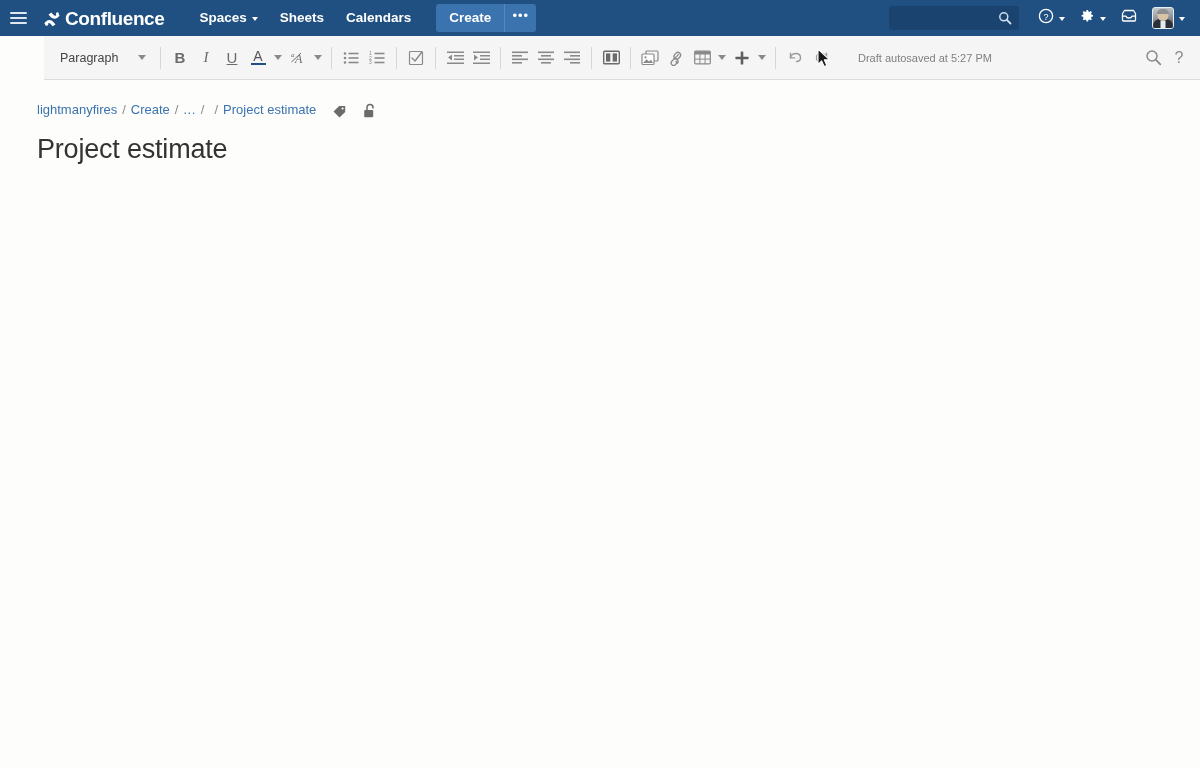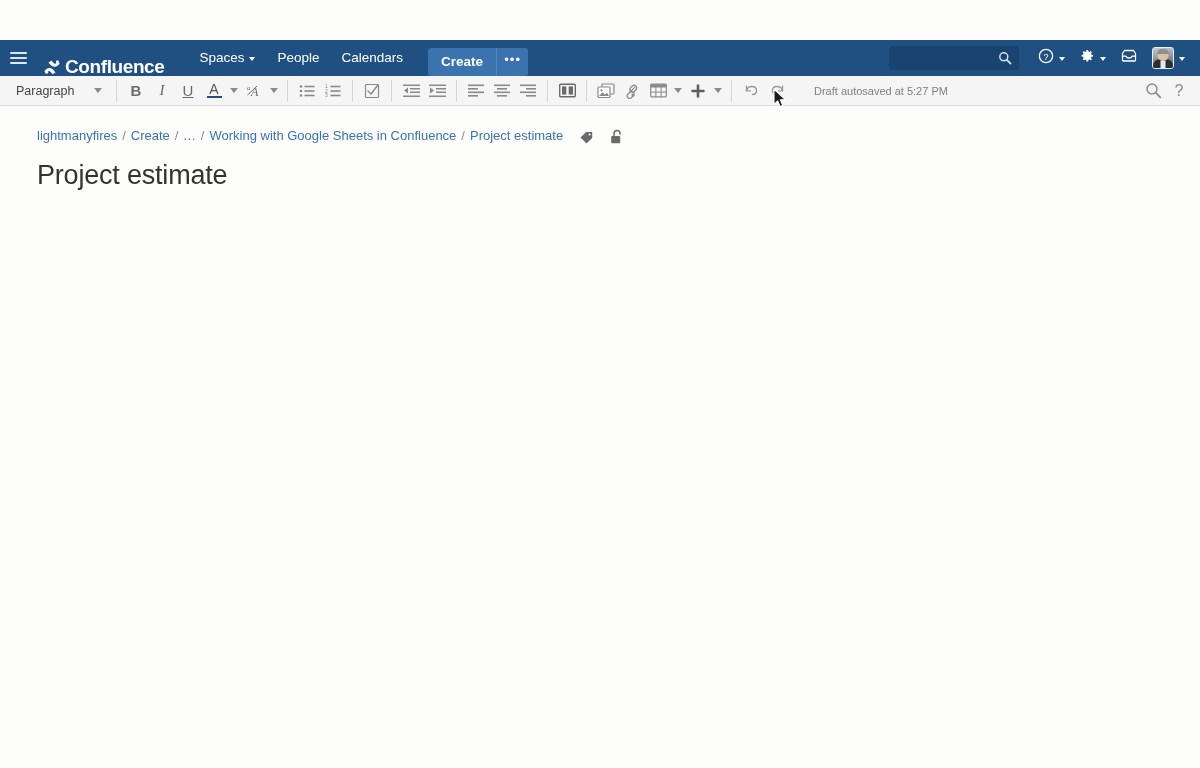--- a/index.html
+++ b/index.html
@@ -13,24 +13,23 @@
     background: #fdfdfb;
     font-family: "Liberation Sans", sans-serif;
     -webkit-font-smoothing: antialiased;
   }
 
   
   .topnav {
     height: 36px;
     background: #205081;
     display: flex;
-    align-items: flex-end;
+    align-items: center;
     position: relative;
     overflow: hidden;
-    margin-top: 40px;
   }
   .nav-hamburger {
     width: 36px;
     height: 36px;
     display: flex;
     align-items: center;
     justify-content: center;
     cursor: pointer;
     flex: 0 0 auto;
   }
@@ -67,21 +66,21 @@
   }
   .nav-links {
     display: flex;
     align-items: center;
     margin-left: 24px;
     height: 36px;
   }
   .nav-link {
     color: #ffffff;
     font-size: 13.5px;
-    font-weight: normal;
+    font-weight: bold;
     padding: 0 11px;
     height: 36px;
     line-height: 36px;
     cursor: pointer;
     white-space: nowrap;
     display: flex;
     align-items: center;
   }
   .caret-down {
     display: inline-block;
@@ -218,28 +217,29 @@
     bottom: 0;
     left: 50%;
     transform: translateX(-50%);
     width: 5px;
     height: 7px;
     background: #e7eaec;
   }
 
   
   .toolbar {
-    height: 30px;
+    height: 44px;
     background: #f5f5f5;
     border-bottom: 1px solid #dcdcdc;
     display: flex;
     align-items: center;
     padding: 0 8px;
     box-sizing: border-box;
     position: relative;
+    margin-left: 44px;
   }
   .tb-select {
     display: flex;
     align-items: center;
     justify-content: space-between;
     width: 102px;
     height: 26px;
     padding: 0 8px;
     box-sizing: border-box;
     cursor: pointer;
@@ -393,21 +393,21 @@
       </svg>
     </span>
     <span class="logo-text">Confluence</span>
   </div>
 
   <div class="nav-links">
     <div class="nav-link">
       <span>Spaces</span>
       <span class="caret-down"></span>
     </div>
-    <div class="nav-link">People</div>
+    <div class="nav-link">Sheets</div>
     <div class="nav-link">Calendars</div>
   </div>
 
   <div class="create-group">
     <div class="create-btn">Create</div>
     <div class="create-more">•••</div>
   </div>
 
   <div class="nav-right">
 
@@ -666,21 +666,20 @@
 
 <div class="page">
 
   <div class="breadcrumb">
     <span class="crumb-link">lightmanyfires</span>
     <span class="crumb-sep">/</span>
     <span class="crumb-link">Create</span>
     <span class="crumb-sep">/</span>
     <span class="crumb-ellipsis">...</span>
     <span class="crumb-sep">/</span>
-    <span class="crumb-link">Working with Google Sheets in Confluence</span>
     <span class="crumb-sep">/</span>
     <span class="crumb-link">Project estimate</span>
 
     <span class="crumb-icons">
       <span class="crumb-icon">
         <svg width="15" height="15" viewBox="0 0 15 15">
           <path d="M1.5 7.6 L7.2 1.9 L13.2 1.9 L13.2 7.9 L7.5 13.6 Z" fill="#6b6b6b"></path>
           <circle cx="10.6" cy="4.5" r="1.1" fill="#fdfdfb"></circle>
         </svg>
       </span>

